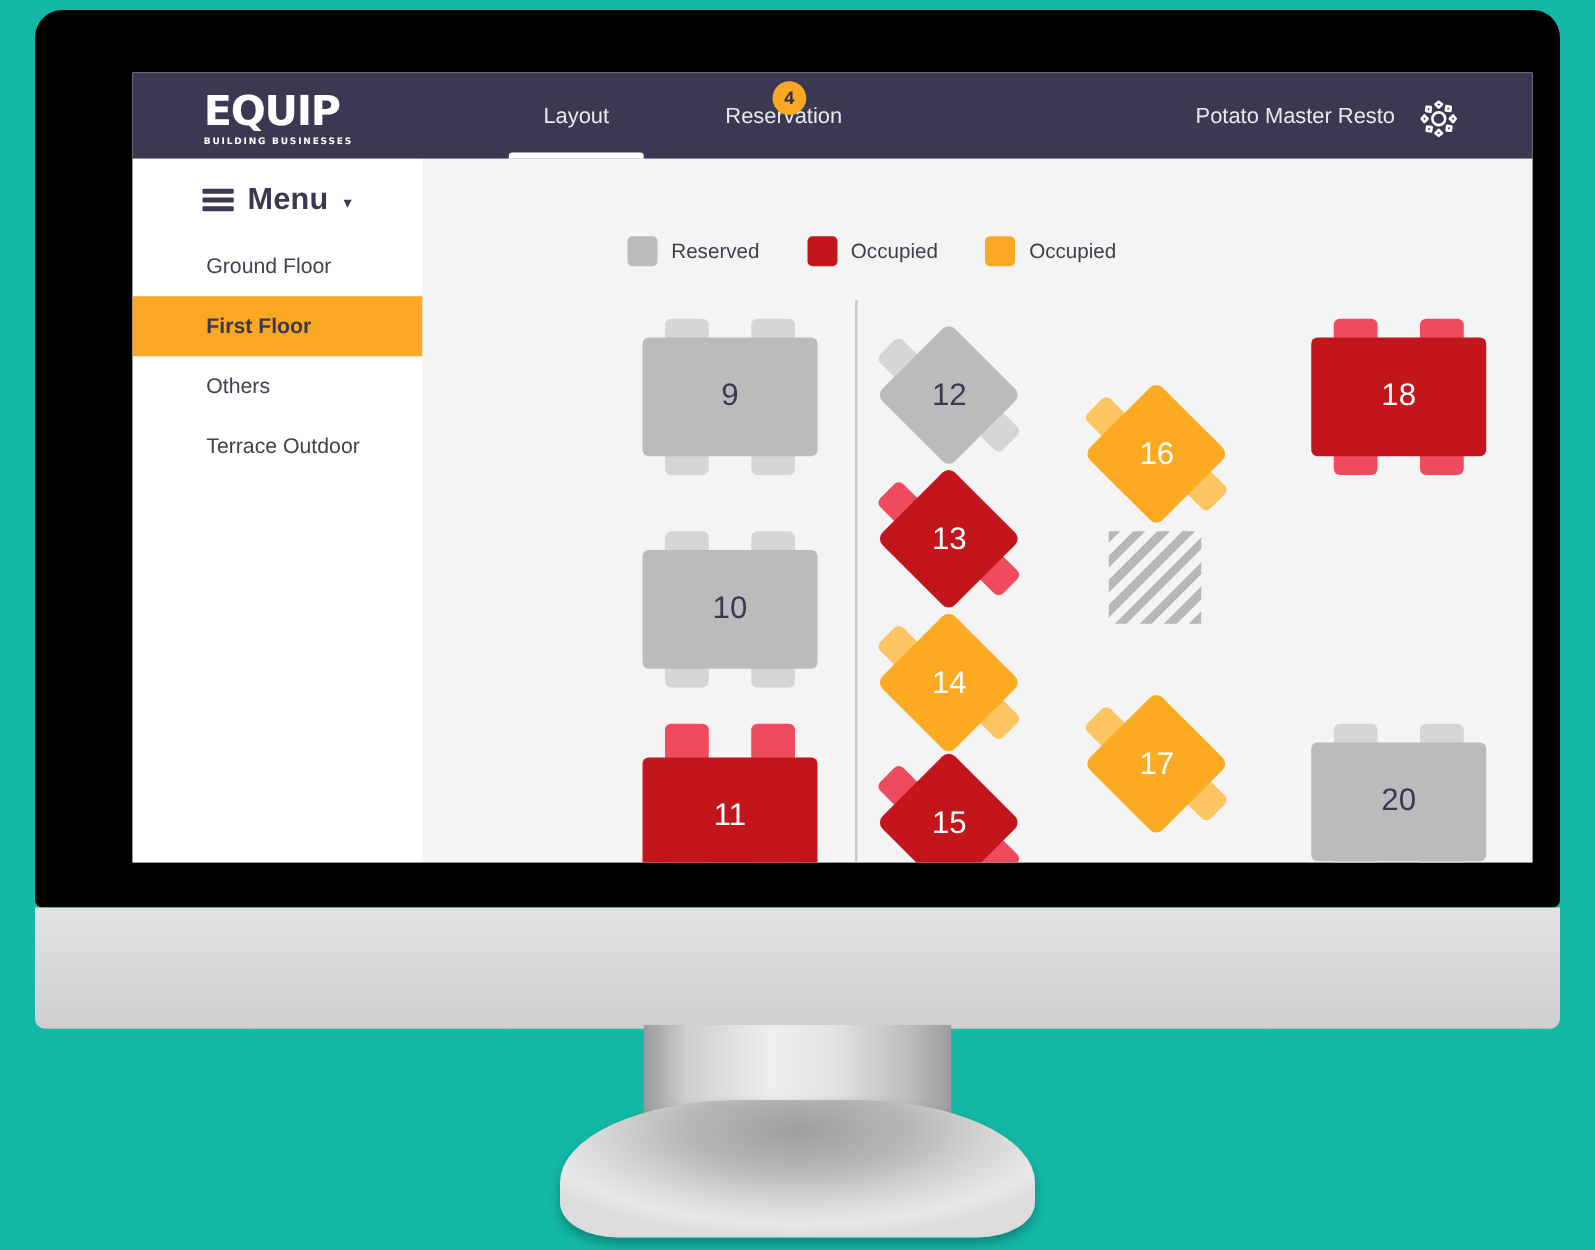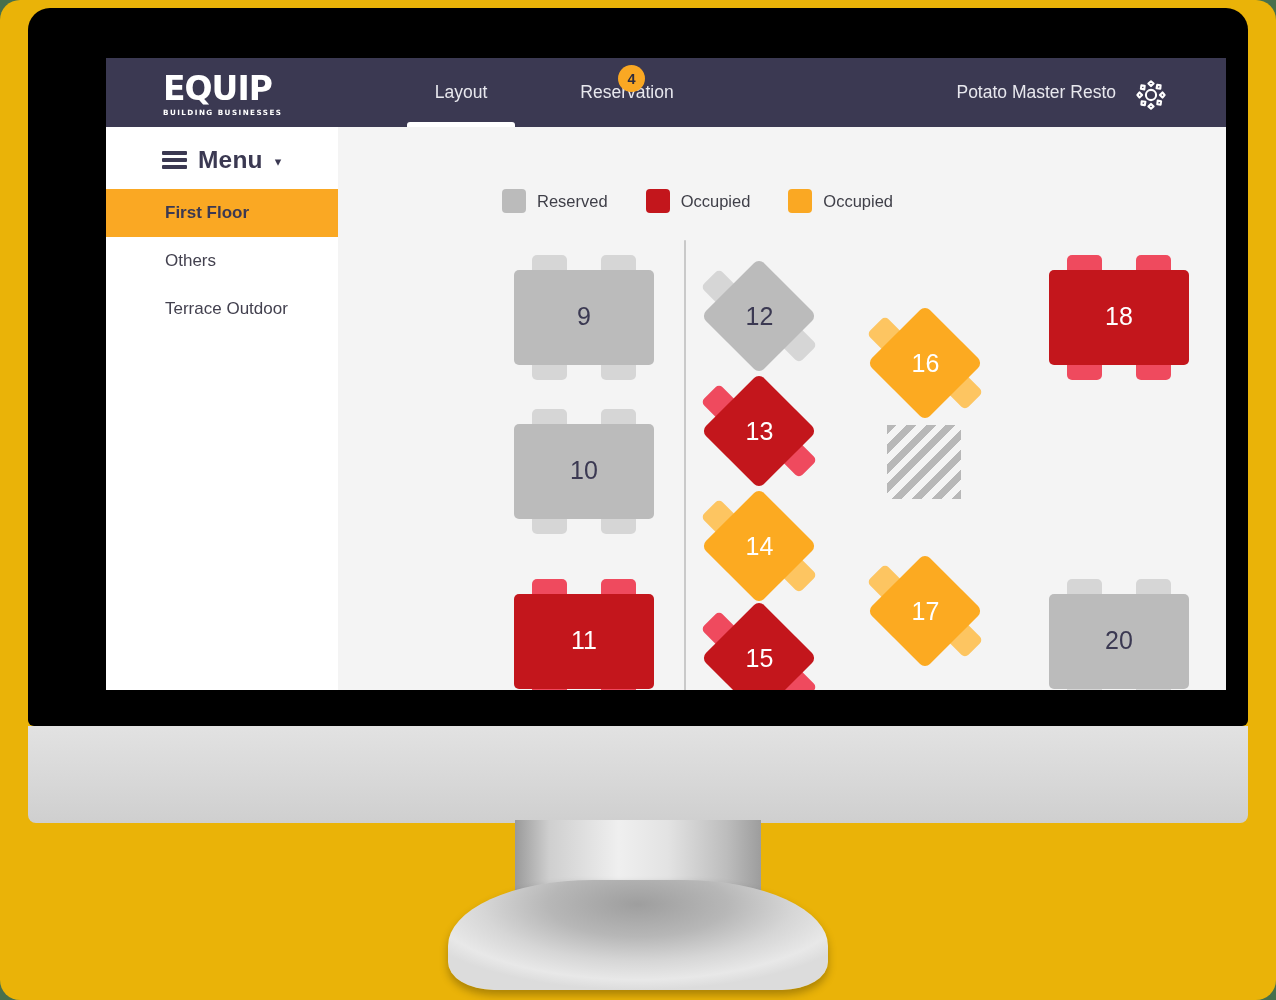--- a/index.html
+++ b/index.html
@@ -10,22 +10,21 @@
     height: 1000px;
     overflow: hidden;
     background: #47704d;
     font-family: "Liberation Sans", sans-serif;
   }
 
   #stage {
     position: relative;
     width: 1276px;
     height: 1000px;
-    background: #eab308;
-    border-radius: 20px;
+    background: #14b8a6;
   }
 
   
   #monitor-body {
     position: absolute;
     left: 28px;
     top: 8px;
     width: 1220px;
     height: 718px;
     background: #000000;
@@ -419,20 +418,23 @@
           <span id="hamburger-icon">
             <span></span>
               <span></span>
               <span></span>
           </span>
           <span id="menu-label">Menu</span>
           <span id="menu-caret">▾</span>
         </div>
 
         <div id="floor-list">
+          <div class="floor-item">
+            <span>Ground Floor</span>
+          </div>
           <div class="floor-item active">
             <span>First Floor</span>
           </div>
           <div class="floor-item">
             <span>Others</span>
           </div>
           <div class="floor-item">
             <span>Terrace Outdoor</span>
           </div>
         </div>
@@ -460,35 +462,35 @@
         <div id="floorplan">
             <div class="table-unit rect-unit" style="left: 176px; top: 128px;">
               <div class="rect-chair c-tl" style="background: rgb(214, 214, 214);"></div>
               <div class="rect-chair c-tr" style="background: rgb(214, 214, 214);"></div>
               <div class="rect-chair c-bl" style="background: rgb(214, 214, 214);"></div>
               <div class="rect-chair c-br" style="background: rgb(214, 214, 214);"></div>
               <div class="rect-top" style="background: rgb(187, 187, 187);">
                 <span class="rect-label lbl-dark">9</span>
               </div>
             </div>
-            <div class="table-unit rect-unit" style="left: 176px; top: 282px;">
+            <div class="table-unit rect-unit" style="left: 176px; top: 298px;">
               <div class="rect-chair c-tl" style="background: rgb(214, 214, 214);"></div>
               <div class="rect-chair c-tr" style="background: rgb(214, 214, 214);"></div>
               <div class="rect-chair c-bl" style="background: rgb(214, 214, 214);"></div>
               <div class="rect-chair c-br" style="background: rgb(214, 214, 214);"></div>
               <div class="rect-top" style="background: rgb(187, 187, 187);">
                 <span class="rect-label lbl-dark">10</span>
               </div>
             </div>
             <div class="table-unit rect-unit" style="left: 176px; top: 452px;">
               <div class="rect-chair c-tl" style="background: rgb(239, 74, 94);"></div>
               <div class="rect-chair c-tr" style="background: rgb(239, 74, 94);"></div>
               <div class="rect-chair c-bl" style="background: rgb(239, 74, 94);"></div>
               <div class="rect-chair c-br" style="background: rgb(239, 74, 94);"></div>
-              <div class="rect-top" style="background: rgb(195, 22, 28);">
+              <div class="rect-top" style="background: rgb(195, 22, 28); margin-top: 12px;">
                 <span class="rect-label lbl-light">11</span>
               </div>
             </div>
             <div class="table-unit diamond-unit" style="left: 364px; top: 132px;">
               <div class="diamond-chair d-tl" style="background: rgb(214, 214, 214);"></div>
               <div class="diamond-chair d-br" style="background: rgb(214, 214, 214);"></div>
               <div class="diamond-top" style="background: rgb(187, 187, 187);"></div>
               <div class="diamond-label lbl-dark">12</div>
             </div>
             <div class="table-unit diamond-unit" style="left: 364px; top: 247px;">

